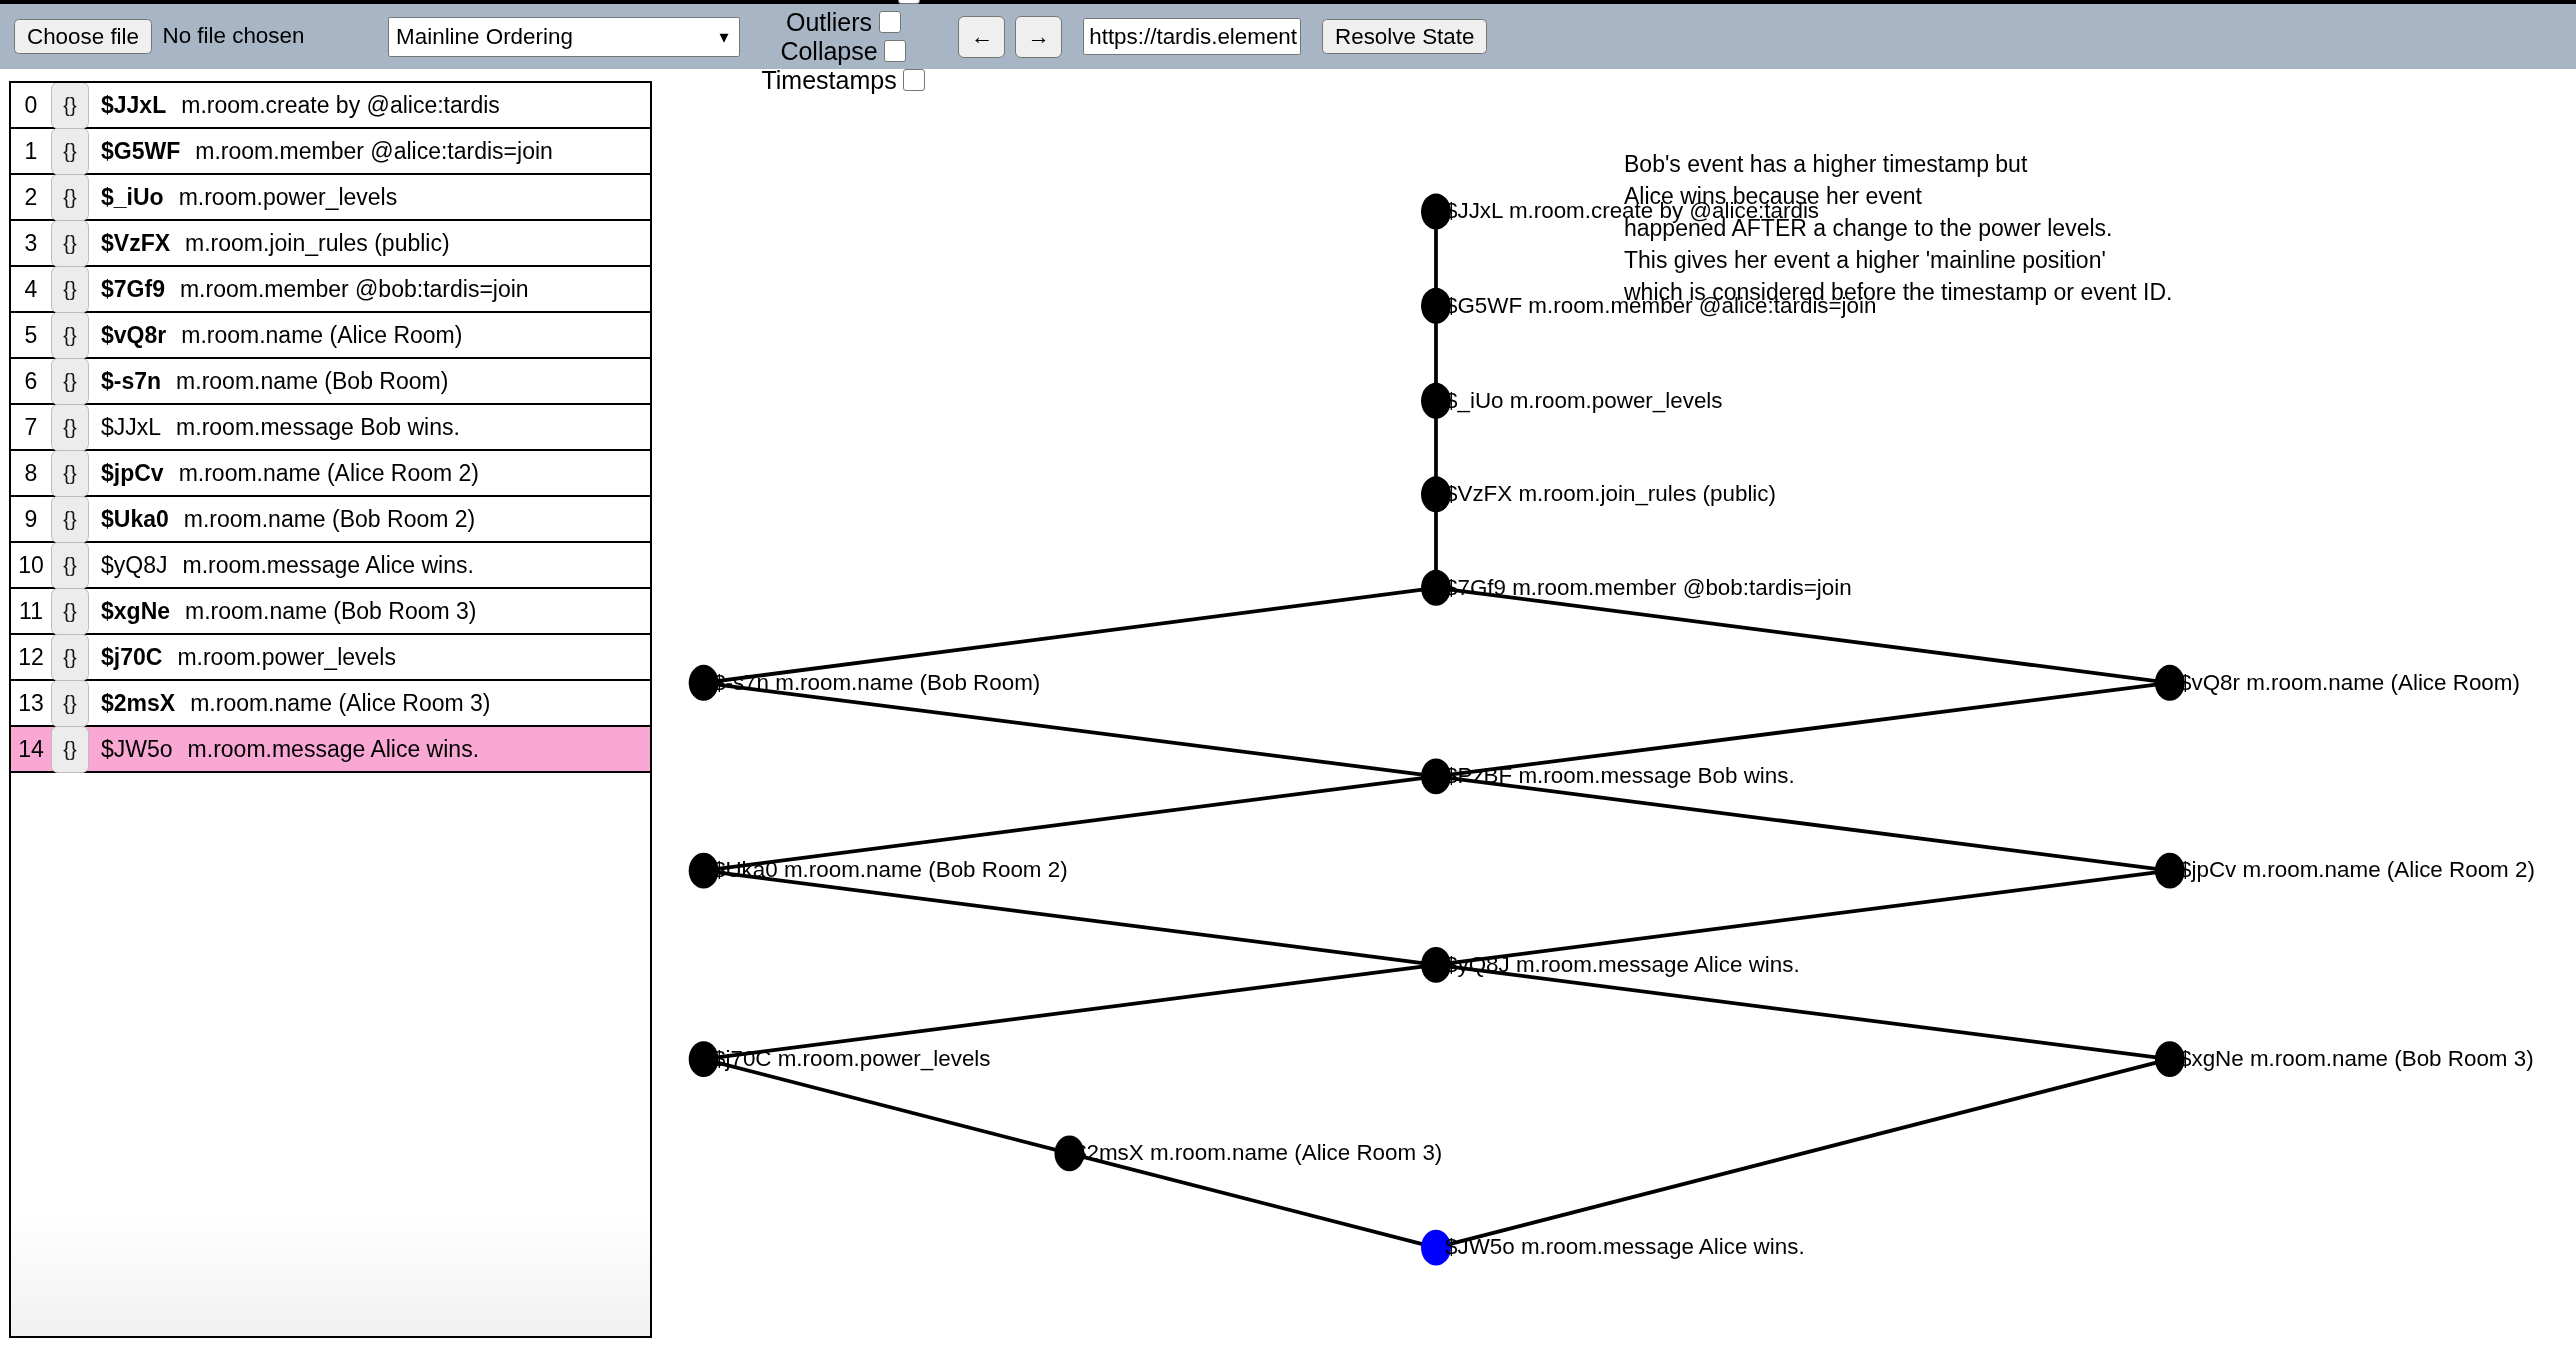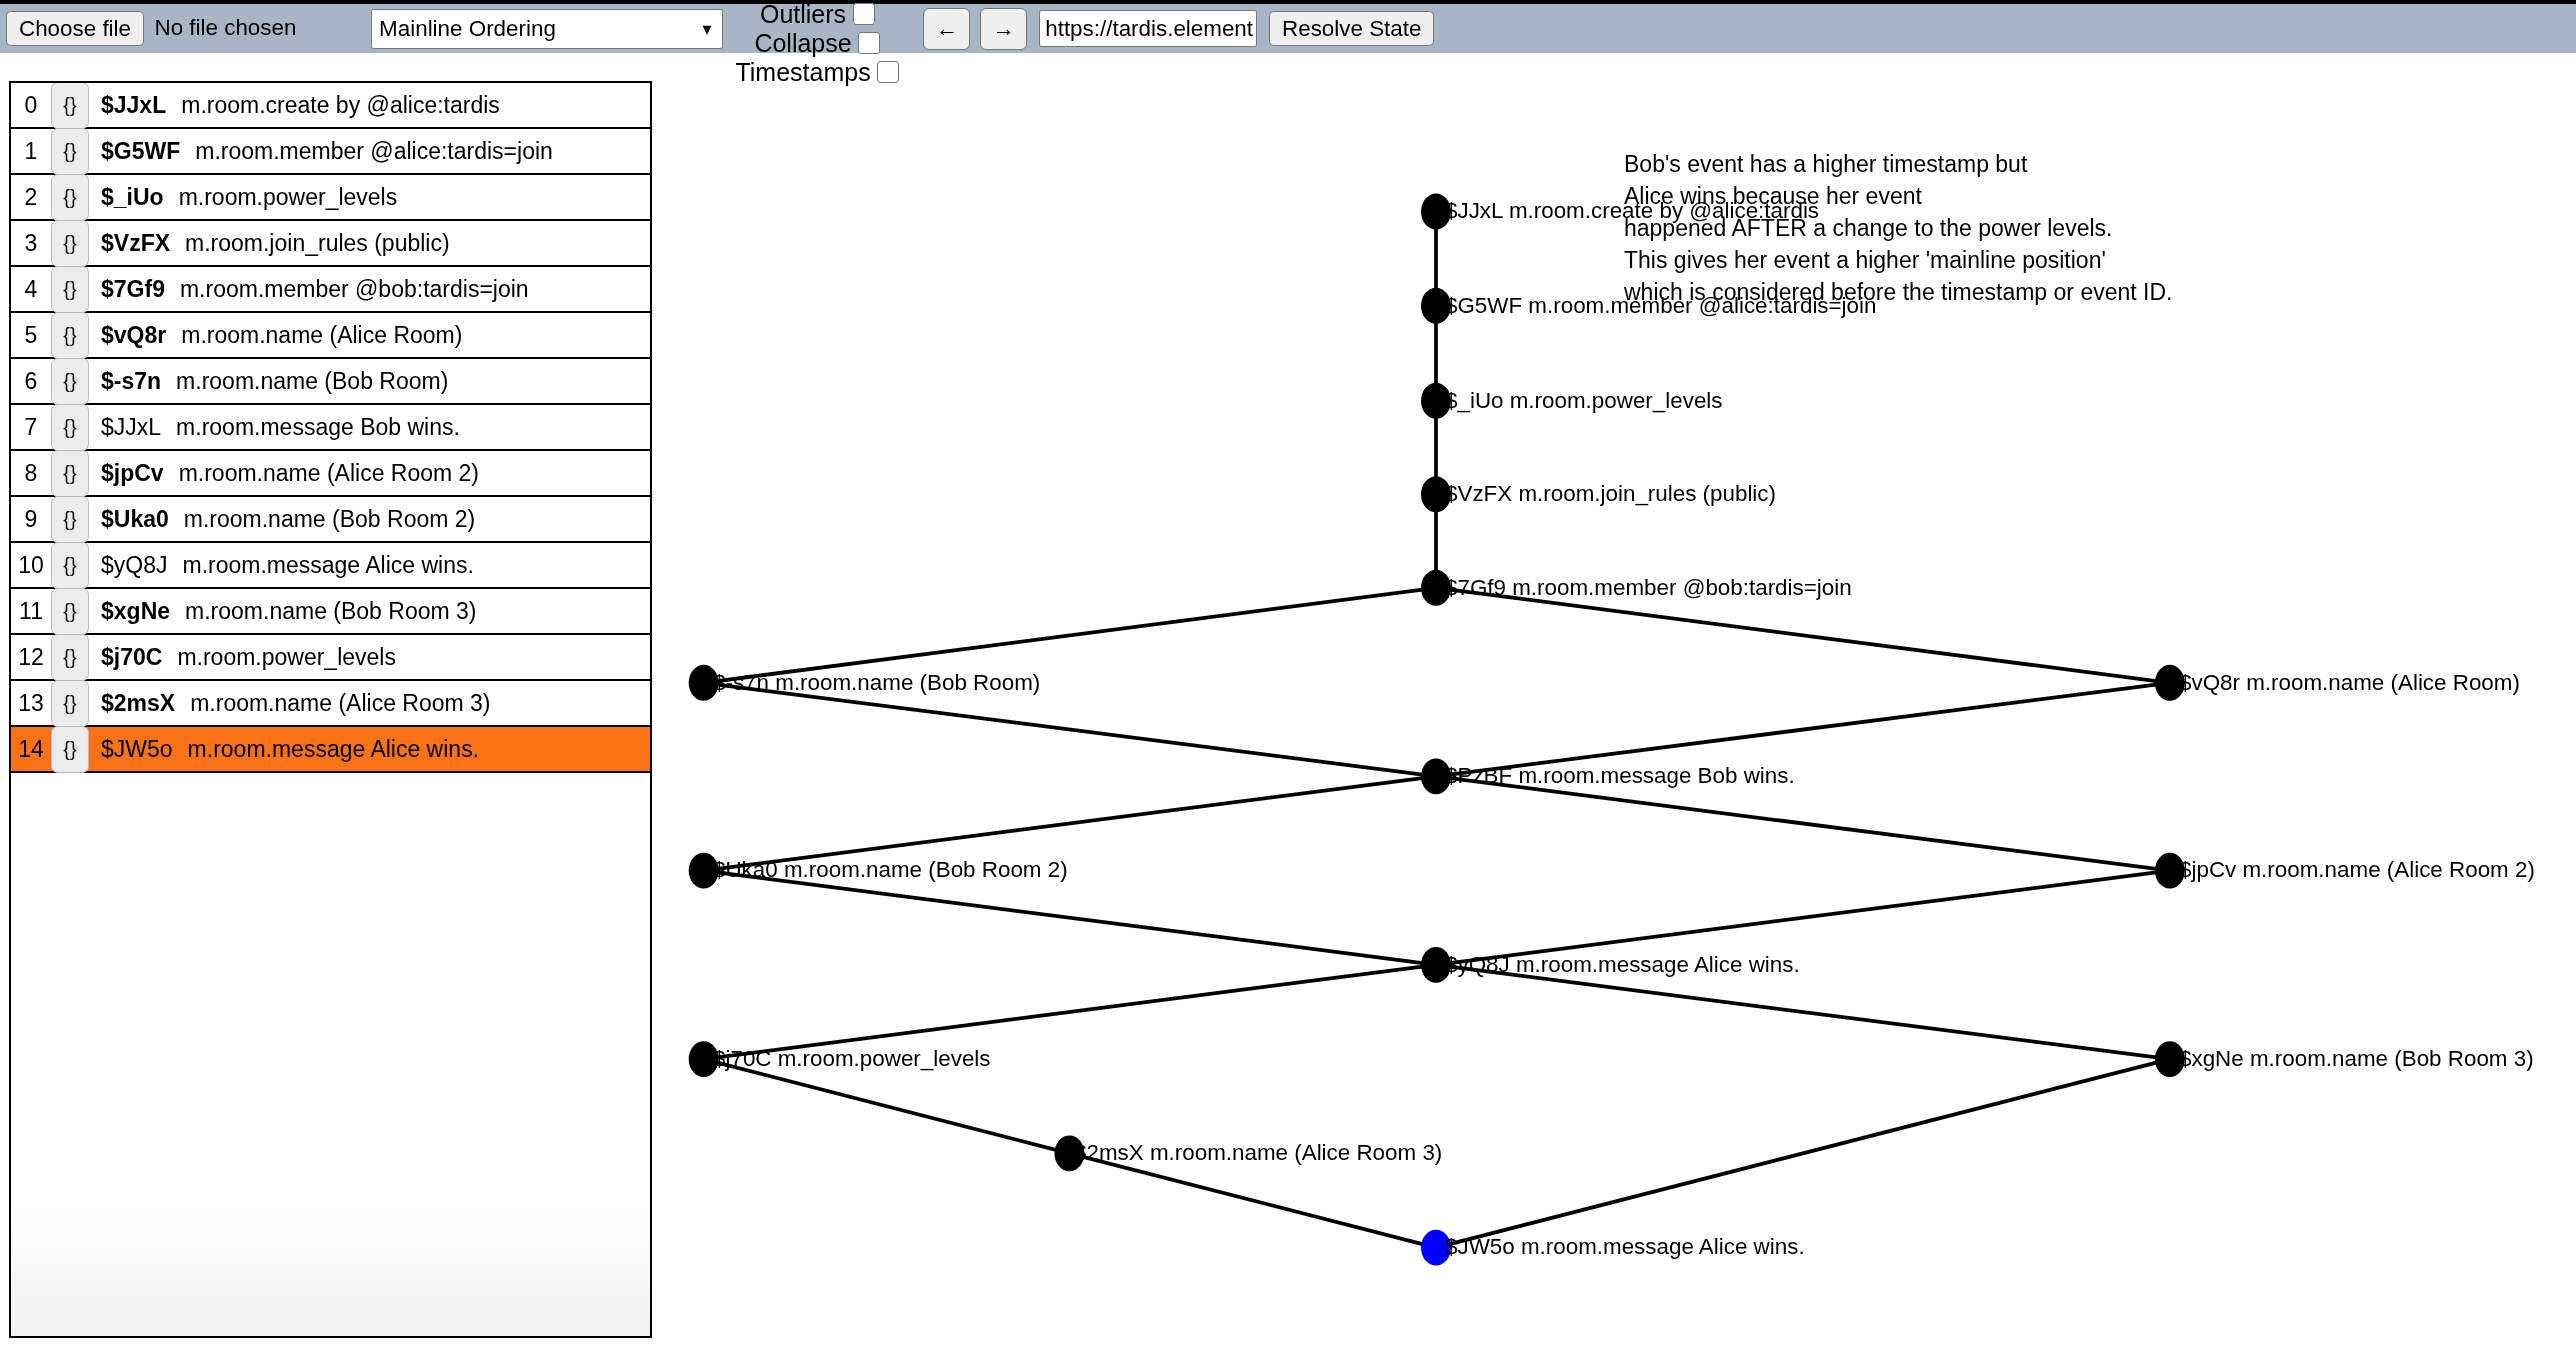--- a/index.html
+++ b/index.html
@@ -6,27 +6,27 @@
   body{
     width:2576px;height:1348px;
     background:#ffffff;
     font-family:"Liberation Sans",sans-serif;
     overflow:hidden;
     position:relative;
   }
 
   
   #toolbar{
-    position:absolute;left:0;top:0;width:2576px;height:53px;
+    position:absolute;left:0;top:0;width:2576px;height:69px;
     background:#a8b5c5;
     border-top:4.5px solid #000;
     box-sizing:border-box;
     display:flex;align-items:center;
-    padding-left:6px;
-    gap:0;
+    padding-left:14px;
+    gap:9px;
   }
   .file-picker{display:flex;align-items:center;gap:10.5px;}
   .btn{
     font-family:"Liberation Sans",sans-serif;
     font-size:22.4px;
     background:#efefef;
     border:1.5px solid #767676;
     border-radius:4.5px;
     padding:5.2px 12px;
     color:#000;
@@ -96,21 +96,21 @@
     pointer-events:none;
   }
   .row{
     display:flex;align-items:center;
     height:46px;
     border-bottom:2.2px solid #000;
     box-sizing:border-box;
     background:#fff;
     position:relative;
   }
-  .row.sel{background:#f97316;}
+  .row.sel{background:#f9a8d4;}
   .row .idx{
     width:40px;text-align:center;
     font-size:23px;color:#000;
     font-family:"Liberation Sans",sans-serif;
     flex:0 0 40px;
   }
   .row .jsonbtn{
     flex:0 0 auto;
     background:#ececec;
     border:0.7px solid #bdbdbd;

